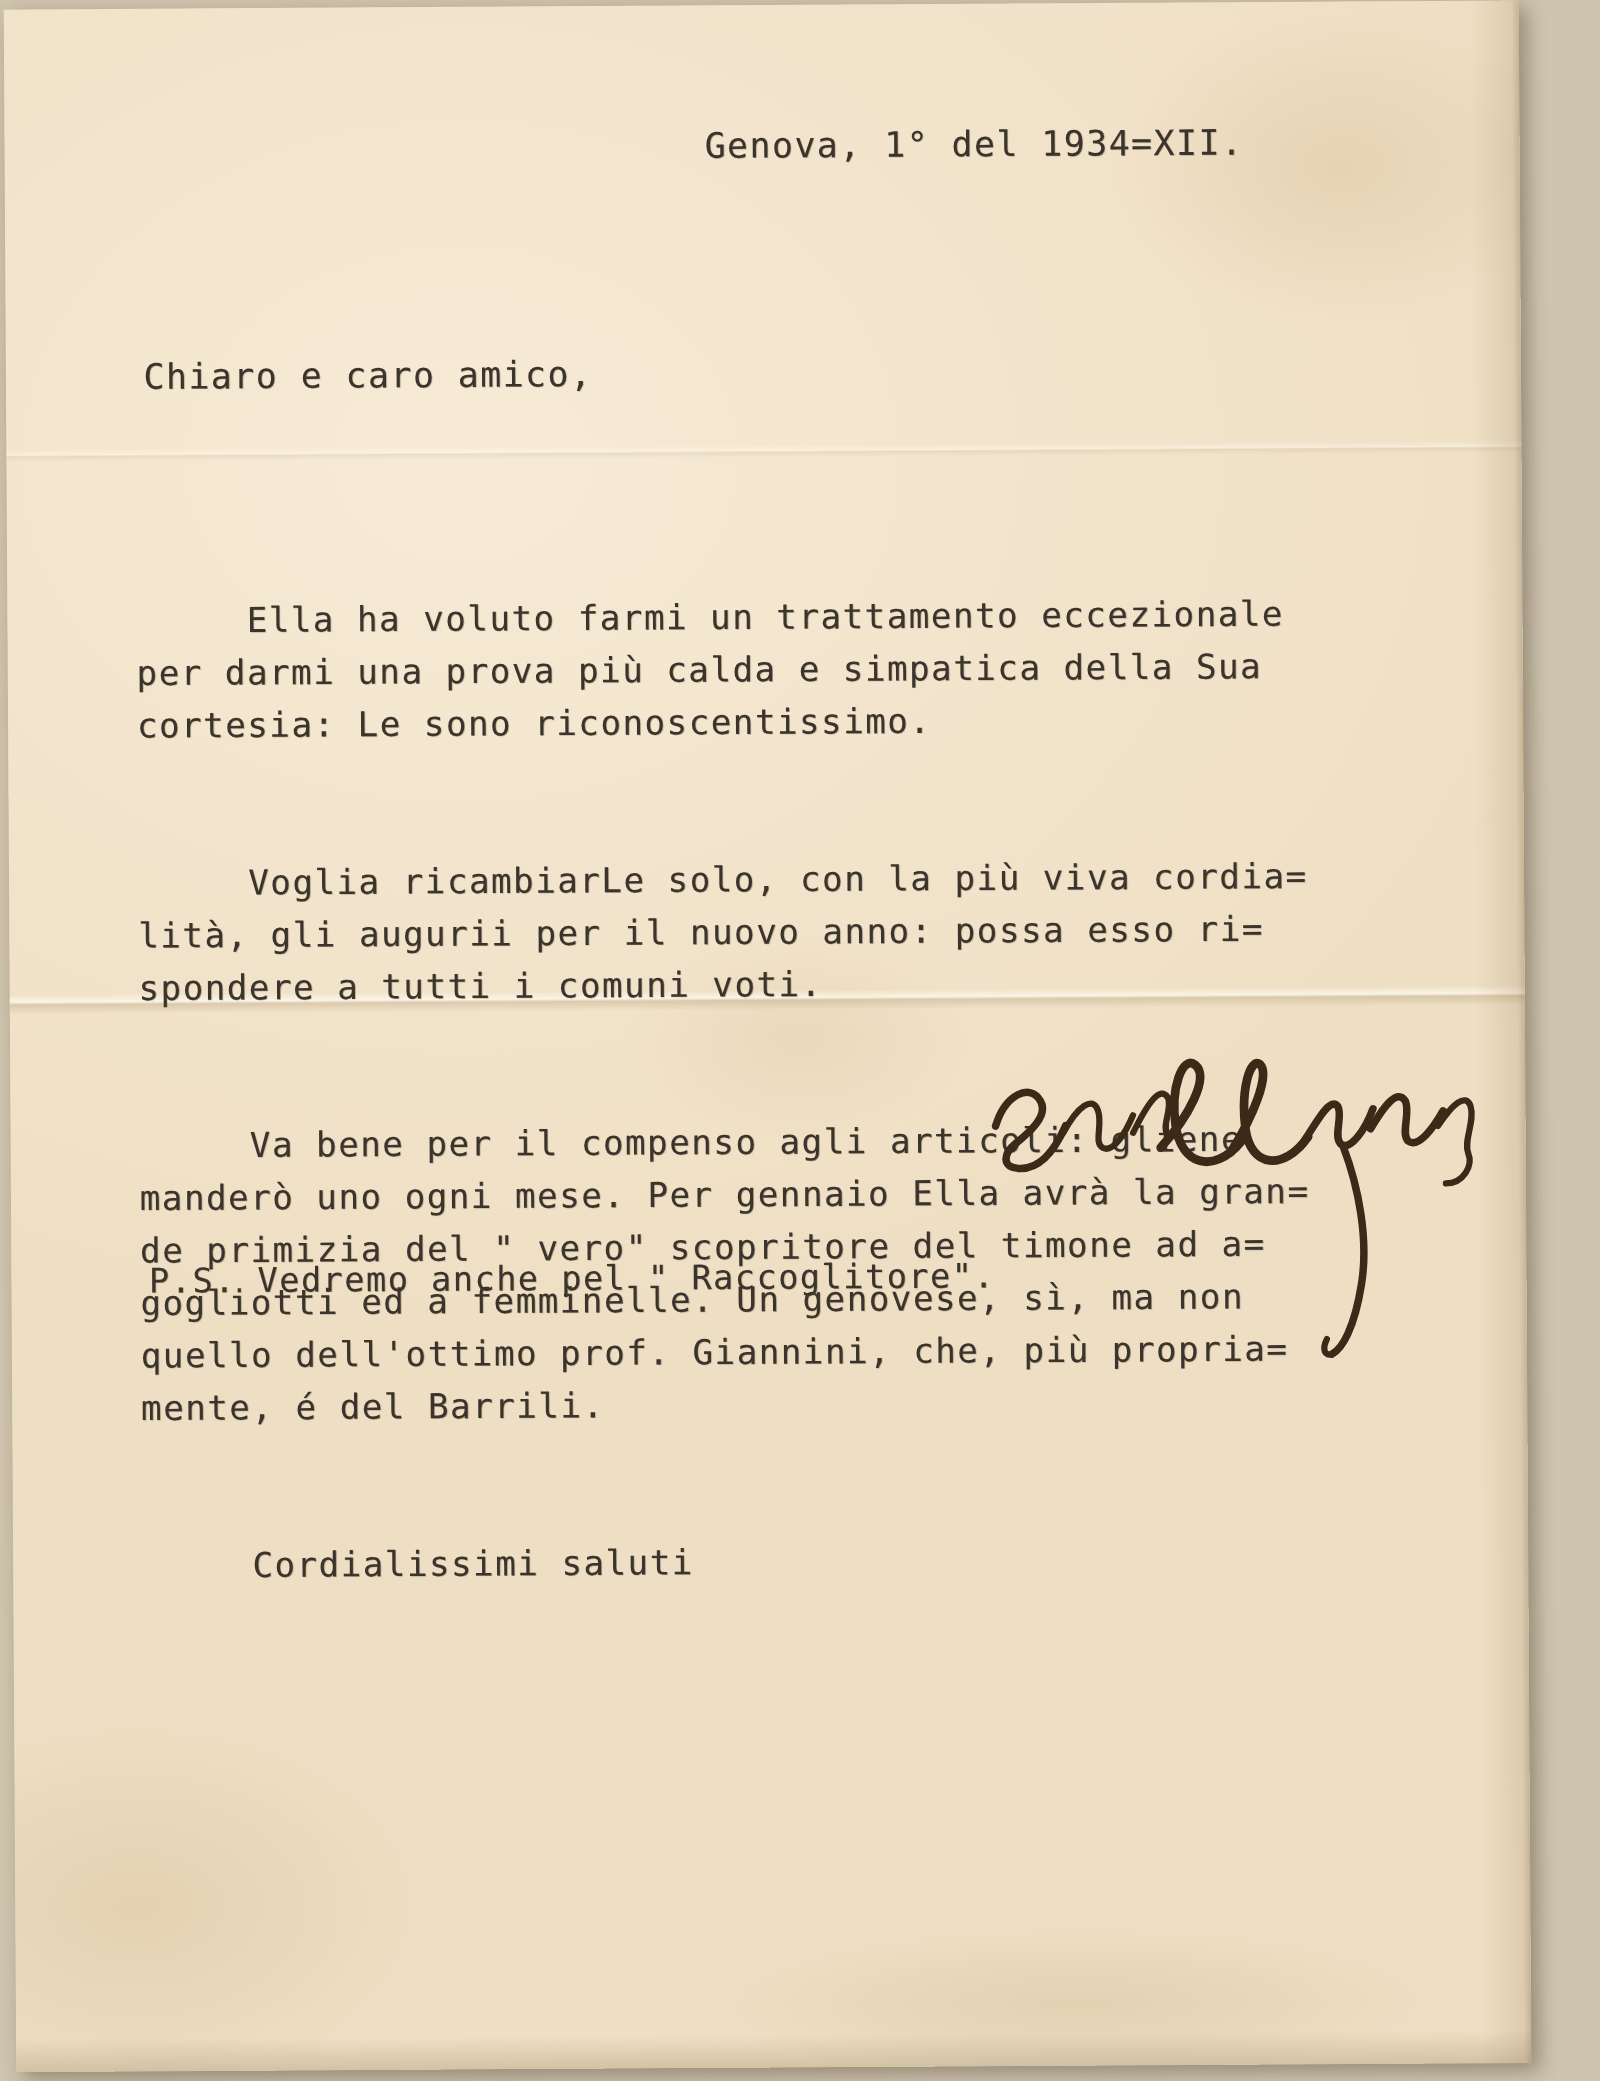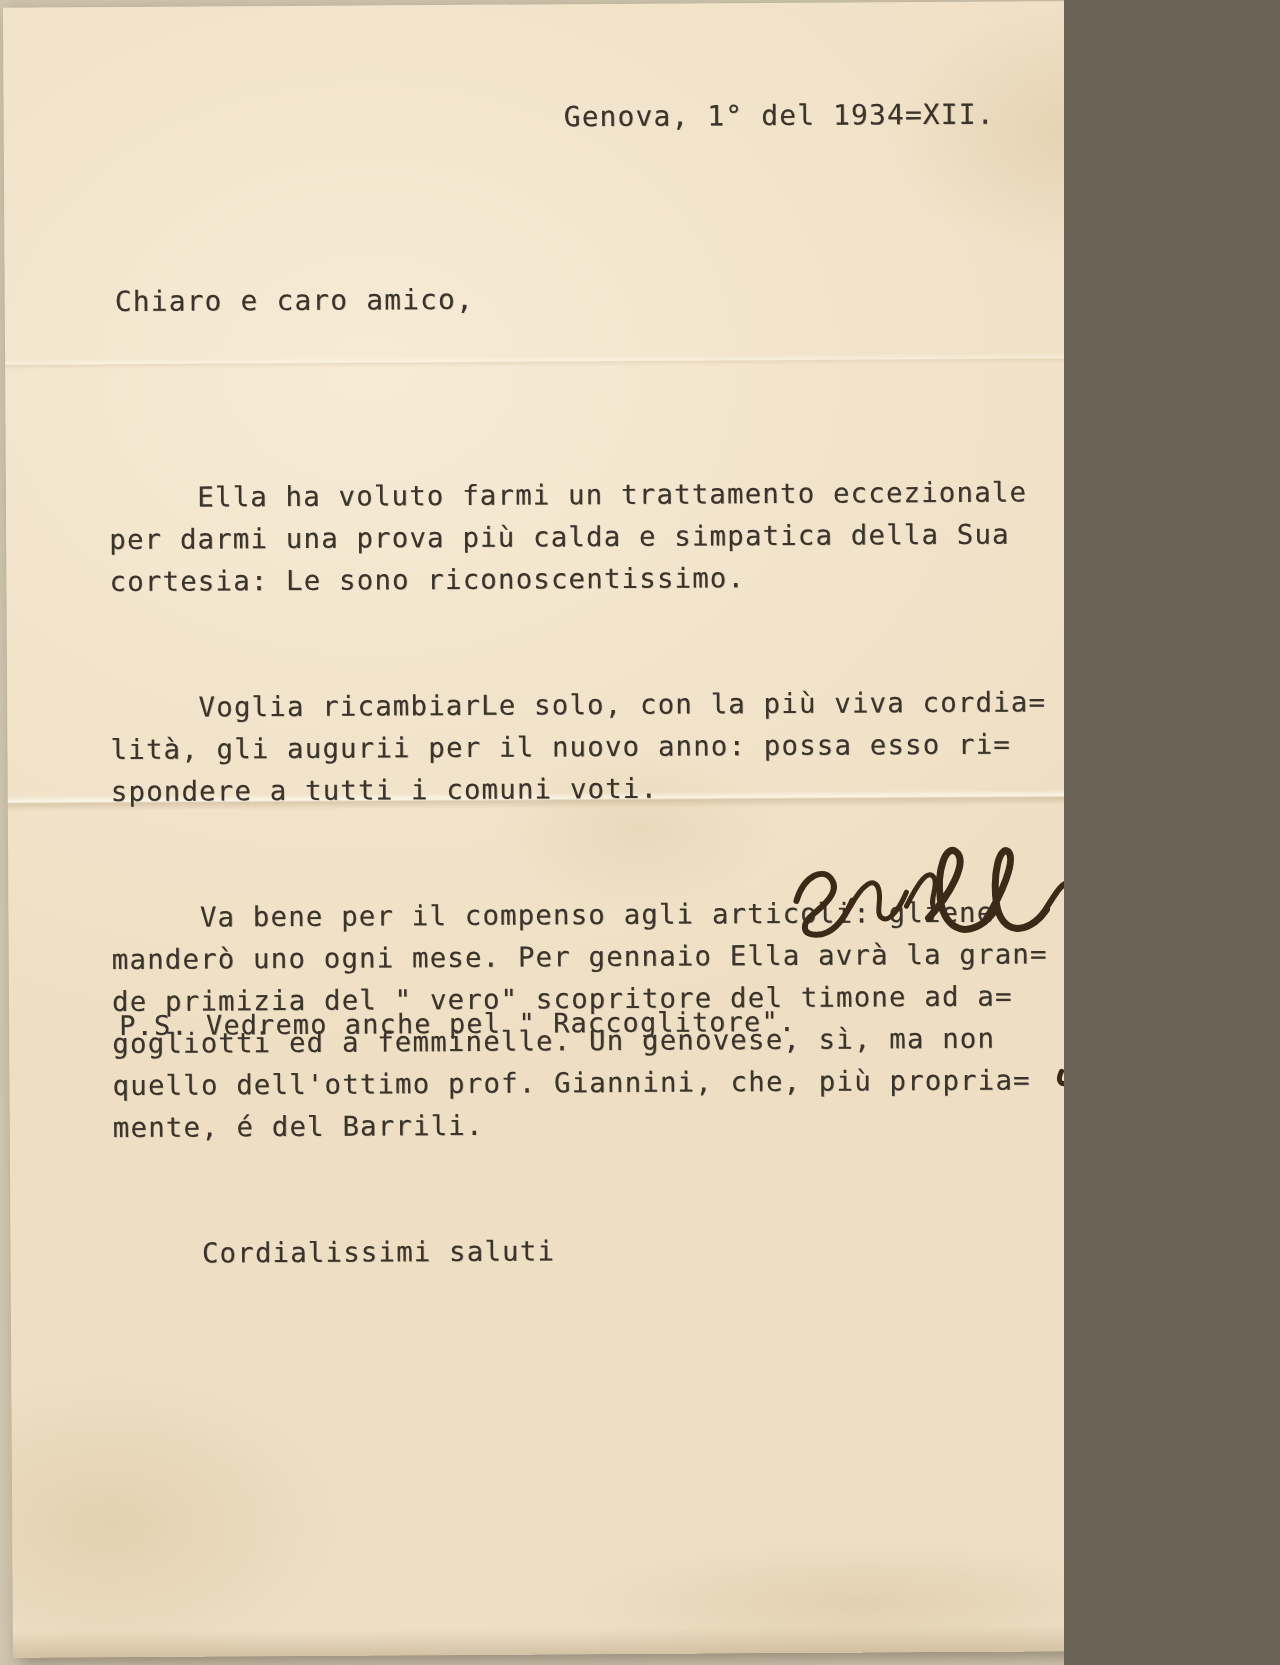--- a/index.html
+++ b/index.html
@@ -10,21 +10,21 @@
   body {
     width: 1280px;
     height: 1665px;
     overflow: hidden;
     font-family: "DejaVu Sans Mono", monospace;
   }
 
   
   #page {
     position: relative;
-    width: 1064px;
+    width: 1280px;
     height: 1665px;
     background: #cfc4ae;
     overflow: hidden;
   }
 
   #paper {
     position: absolute;
     left: 8px;
     top: 4px;
     width: 1212px;

